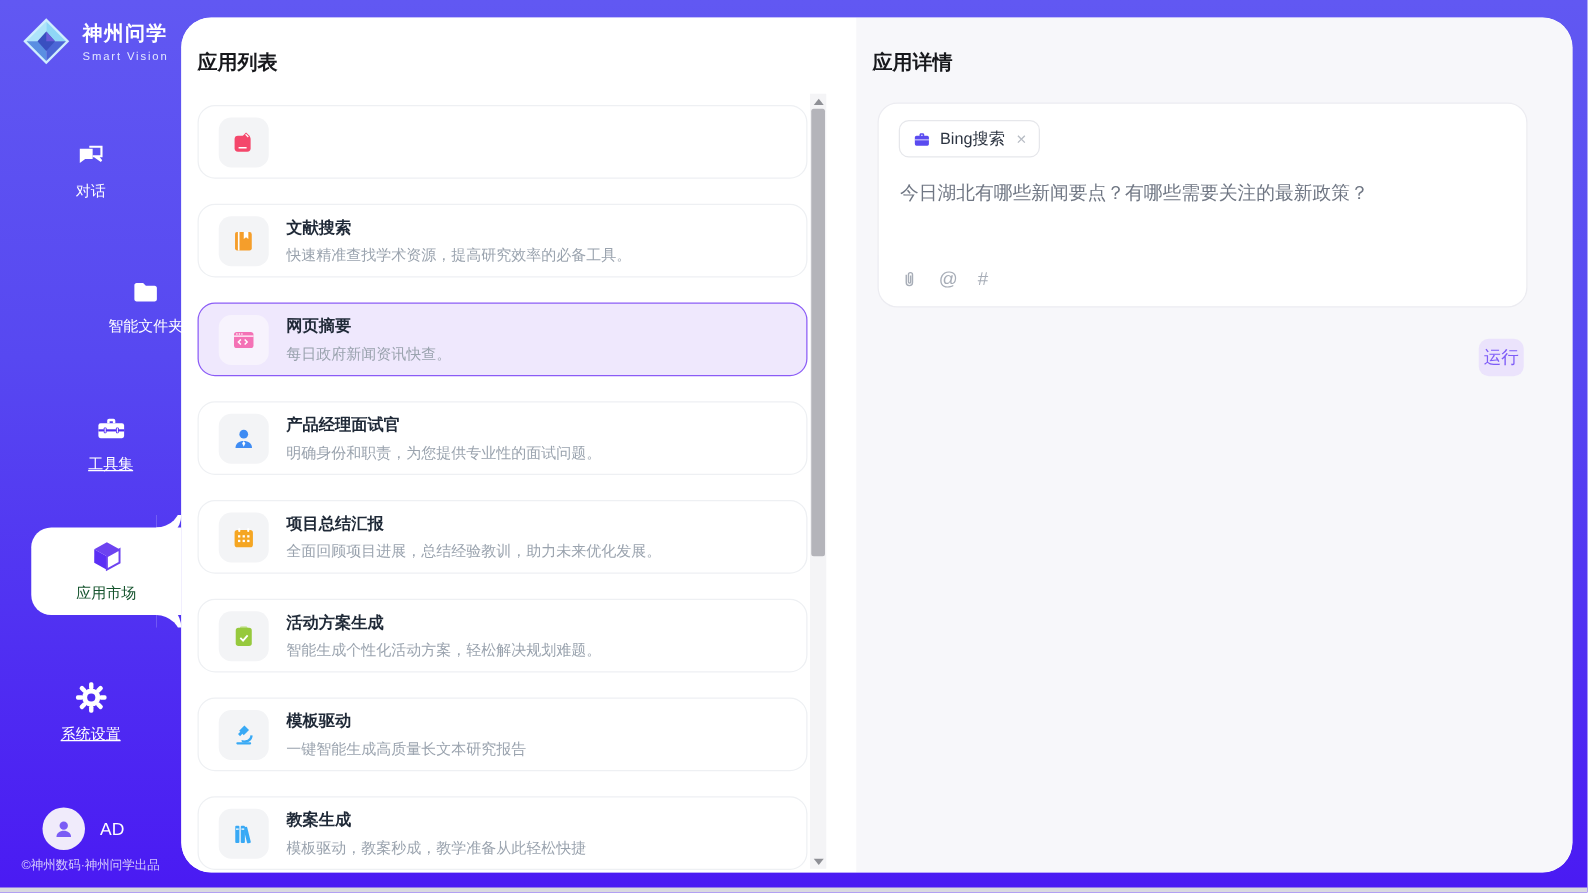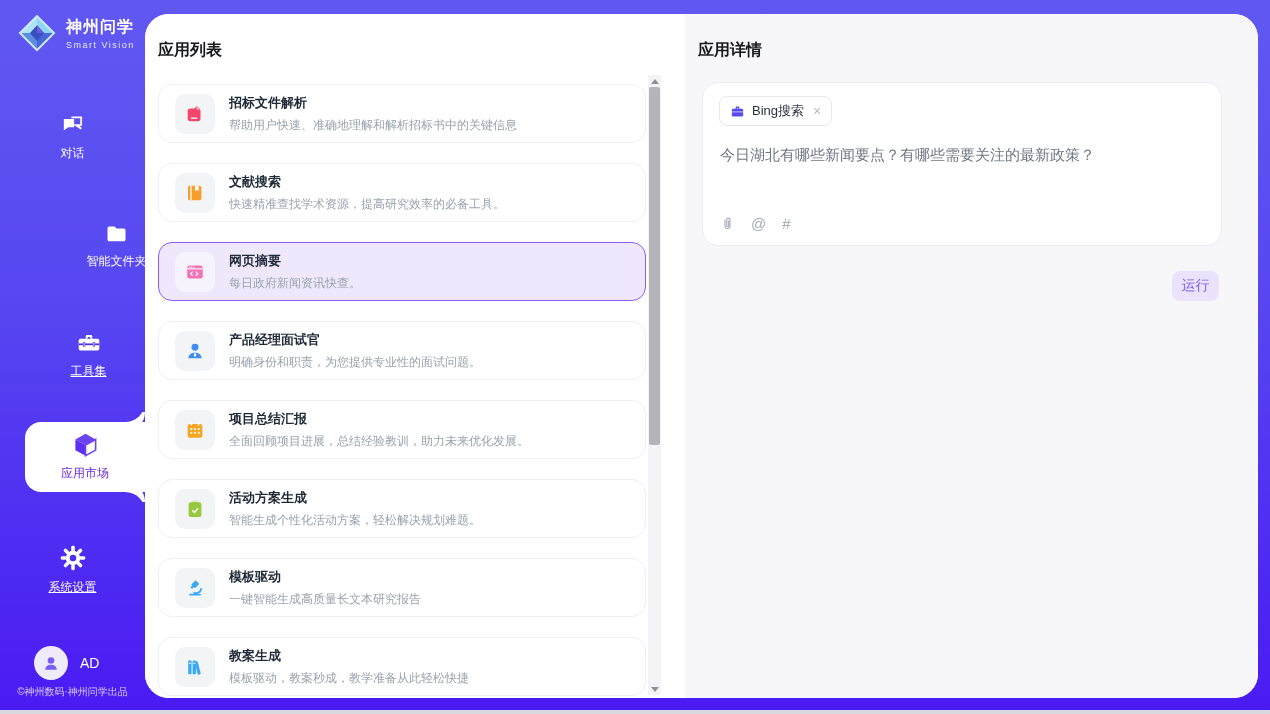--- a/index.html
+++ b/index.html
@@ -20,21 +20,21 @@
   .nav-label.u { text-decoration:underline; }
   .nav-chat { top:112px; }
   .nav-folder { top:222px;margin-left:44px; }
   .nav-toolbox { top:330px;padding-left:32px; }
   .nav-gear { top:544px; }
   .nav-active {
     position:absolute; left:25px; right:0; top:422px; height:70px;
     background:#fff; border-radius:16px 0 0 16px; text-align:center; cursor:pointer;
     padding-top:9px;
   }
-  .nav-active .nav-label { color:#6d28d9; margin-top:3px; }
+  .nav-active .nav-label { color:#14532d; margin-top:3px; }
   .curve { position:absolute; right:0; width:20px; height:20px; background:transparent; }
   .curve.t { top:-20px; border-bottom-right-radius:20px; box-shadow:0 10px 0 0 #fff; }
   .curve.b { bottom:-20px; border-top-right-radius:20px; box-shadow:0 -10px 0 0 #fff; }
   .user { position:absolute; left:34px; top:646px; display:flex; align-items:center; gap:12px; cursor:pointer; }
   .avatar { width:34px; height:34px; border-radius:50%; background:#f0ebfb; display:grid; place-items:center; }
   .user-name { color:#fff; font-size:14px; }
   .copyright { position:absolute; left:0; top:685px; width:145px; text-align:center;
     color:rgba(255,255,255,0.75); font-size:10px; }
   
   .main { position:absolute; left:145px; top:14px; width:1113px; height:684px;
@@ -65,21 +65,21 @@
   .composer { position:absolute; left:17px; top:68px; width:520px; height:164px;
     background:#fff; border:1px solid #ececf1; border-radius:16px; }
   .tag { position:absolute; left:16px; top:13px; height:30px; border:1px solid #e6e7eb;
     border-radius:8px; background:#fff; display:inline-flex; align-items:center; gap:7px;
     padding:5px 10px; cursor:pointer; }
   .tag-label { font-size:13px; color:#2b3340; }
   .tag-close { font-size:14px; color:#b7bcc4; margin-left:2px; cursor:pointer; }
   .query { position:absolute; left:17px; top:62px; width:470px; font-size:15px; color:#6f7683; line-height:19px; }
   .composer-icons { position:absolute; left:17px; bottom:13px; display:flex; align-items:center; gap:16px; }
   .ci { color:#a7adb7; font-size:15px; cursor:pointer; display:grid; place-items:center; }
-  .run-btn { position:absolute; right:39px; top:257px; width:47px; height:30px;
+  .run-btn { position:absolute; right:39px; top:257px; width:36px; height:30px;
     background:#ebe3fc; color:#7e5cf7; font-size:14px; border:none; border-radius:8px; cursor:pointer; }
 </style>
 </head>
 <body>
 
 <div class="sidebar">
   <div class="logo">
     <svg width="42" height="42" viewBox="0 0 48 48">
       <polygon points="24,3 45,24 24,45 3,24" fill="#cfeefe"></polygon>
       <polygon points="24,6 42,24 24,24" fill="#8fd6f6"></polygon>
@@ -177,24 +177,20 @@
         <span class="app-ico">
           <svg width="22" height="22" viewBox="0 0 24 24">
             <g fill="#f4476b">
               <rect x="4" y="6" width="14" height="14" rx="3"></rect>
               <path d="M14 3.2l3.4 3.4-6.6 6.6-4 .8.8-4z"></path>
             </g>
             <path d="M13.6 4.8l2.4 2.4" stroke="#fff" stroke-width="1.1"></path>
             <path d="M7.5 16.6h7" stroke="#fff" stroke-width="1.3"></path>
           </svg>
         </span>
-        <div class="card-texts">
-          <div class="card-title">招标文件解析</div>
-          <div class="card-desc">帮助用户快速、准确地理解和解析招标书中的关键信息</div>
-        </div>
       </div>
 
       <div class="card">
         <span class="app-ico">
           <svg width="22" height="22" viewBox="0 0 24 24">
             <g fill="#f59e2b">
               <path d="M6 4h11a2 2 0 0 1 2 2v12a2 2 0 0 1-2 2H6a1.6 1.6 0 0 1-1.6-1.6V5.6A1.6 1.6 0 0 1 6 4z"></path>
             </g>
             <path d="M7.6 4v16" stroke="#fff" stroke-width="1.4"></path>
             <path d="M12 4v6l2-1.6 2 1.6V4z" fill="#fff"></path>

